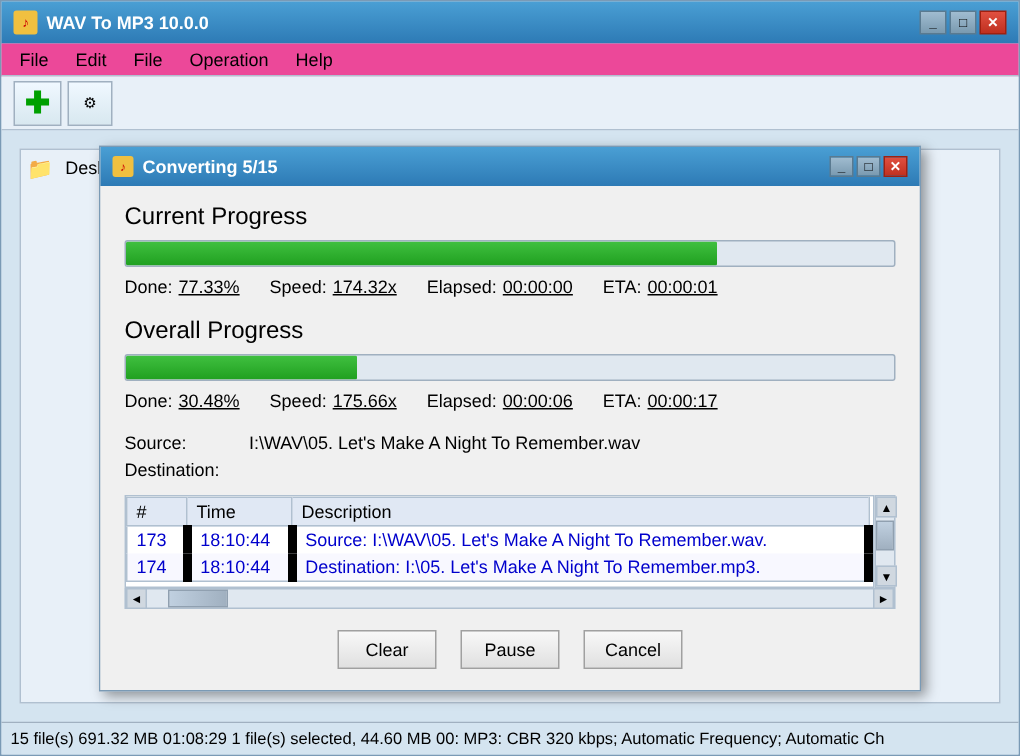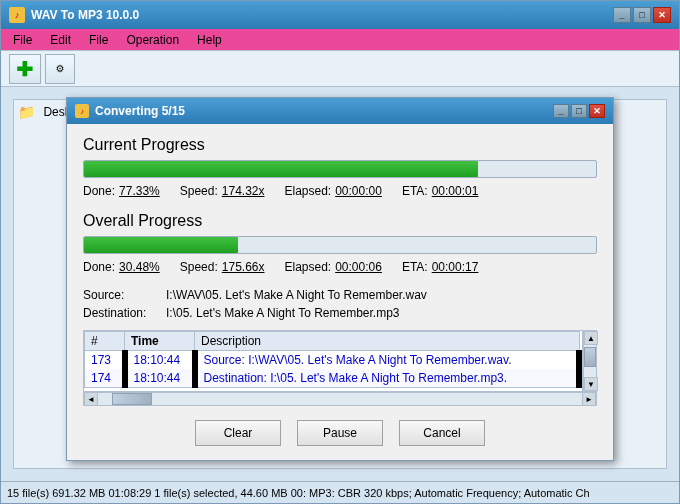--- a/index.html
+++ b/index.html
@@ -349,21 +349,21 @@
     }
 
     .dialog-buttons {
       display: flex;
       justify-content: center;
       gap: 16px;
       padding: 4px 0 2px;
     }
 
     .dialog-action-btn {
-      width: 86px;
+      width: 66px;
       height: 26px;
       background: linear-gradient(to bottom, #f8f8f8, #e0e0e0);
       border: 1px solid #a0a0a0;
       cursor: pointer;
       font-size: 12px;
       color: #000;
       display: flex;
       align-items: center;
       justify-content: center;
     }
@@ -538,32 +538,31 @@
             </div>
           </div>
 
           <div class="source-dest">
             <div class="source-dest-row">
               <span class="source-dest-label">Source:</span>
               <span class="source-dest-value">I:\WAV\05. Let's Make A Night To Remember.wav</span>
             </div>
             <div class="source-dest-row">
               <span class="source-dest-label">Destination:</span>
-              <span class="source-dest-value">I:\05. Let's Make A Night To Remember.mp3</span>
             </div>
           </div>
 
           <div class="log-container">
             <div style="display: flex; width: 100%;">
               <div class="log-scroll" style="width: calc(100% - 14px);">
                 <table class="log-table">
                   <thead>
                     <tr>
                       <th style="width: 40px;">#</th>
-                      <th style="width: 70px; font-weight: bold;">Time</th>
+                      <th style="width: 70px;">Time</th>
                       <th>Description</th>
                     </tr>
                   </thead>
                   <tbody>
                     <tr>
                       <td>173</td>
                       <td>18:10:44</td>
                       <td>Source: I:\WAV\05. Let's Make A Night To Remember.wav.</td>
                     </tr>
                     <tr>

